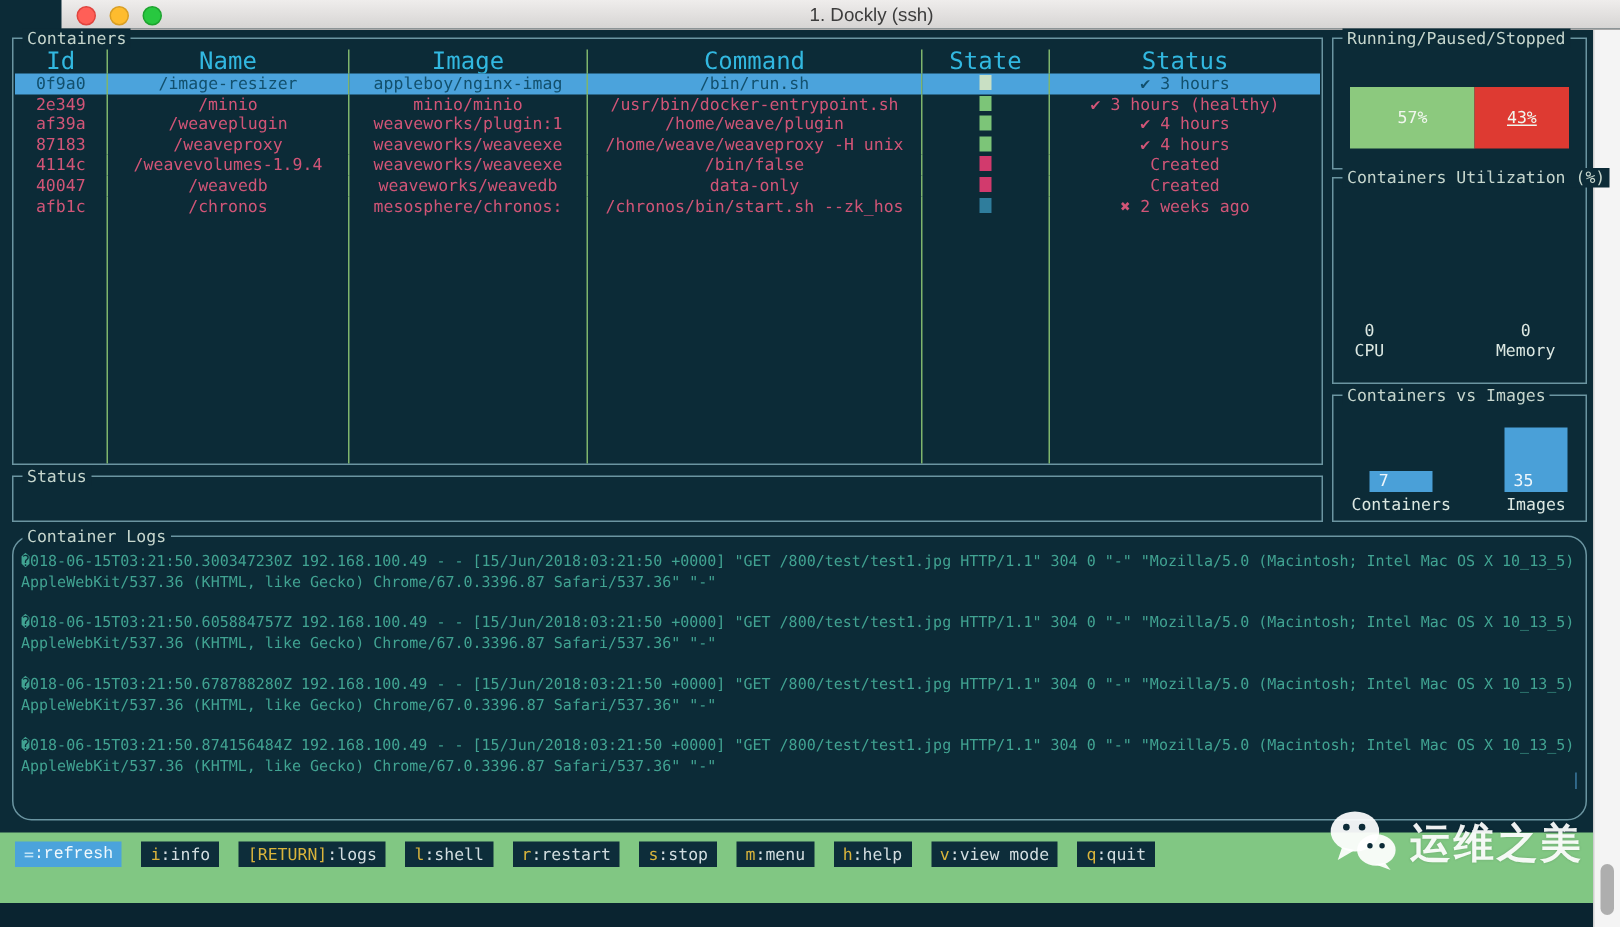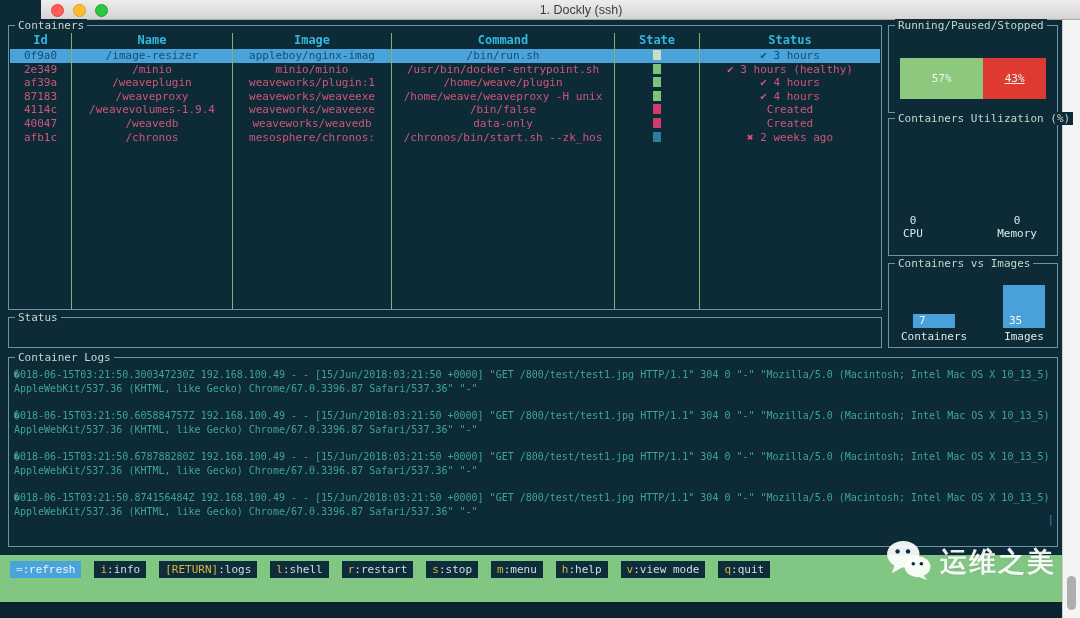--- a/index.html
+++ b/index.html
@@ -19,21 +19,21 @@
   .terminal{position:absolute;top:20px;left:0;width:1062px;height:539px;background:#0c2b37;}
   .panel{position:absolute;border:1px solid #6b95a1;box-sizing:border-box;}
   .plabel{position:absolute;top:-7px;left:6px;padding:0 3px;background:#0c2b37;
           font-size:11px;line-height:13px;color:#c6d6cd;white-space:nowrap;z-index:2;}
   
   #containers{left:8px;top:5px;width:874px;height:285px;}
   .table{position:absolute;left:1px;right:1px;top:7px;bottom:0;display:grid;
          grid-template-columns:62px 161px 159px 223px 85px 1fr;
          grid-template-rows:16px repeat(7,13.6px) 1fr;}
   .table > :nth-child(6n){border-right:none;}
-  .th{color:#32b8e0;font-weight:bold;font-size:12px;text-align:center;line-height:15px;
+  .th{color:#32b8e0;font-weight:normal;font-size:16px;text-align:center;line-height:15px;
       border-right:1px solid #7fb56d;white-space:nowrap;overflow:hidden;}
   .td{color:#d15577;font-size:11px;text-align:center;line-height:13.6px;
       white-space:nowrap;overflow:hidden;border-right:1px solid #7fb56d;}
   .td.sel{background:#4ba3dc;color:#12506d;}
   .swatch{display:inline-block;width:8px;height:10px;vertical-align:middle;margin-top:-2px;}
   .td.sel .swatch{background:#c9e0c4 !important;}
   
   #gauge{left:888px;top:5px;width:170px;height:88px;}
   .gaugebar{position:absolute;left:11px;right:11px;top:32px;height:41px;display:flex;}
   .gauge-seg{display:flex;align-items:center;justify-content:center;font-size:11px;color:#f0f6ee;}
@@ -42,21 +42,21 @@
   .metric{text-align:center;font-size:11px;line-height:13px;color:#dce8e2;}
   #vs{left:888px;top:243px;width:170px;height:85px;}
   .vs-chart{position:absolute;left:12px;right:12px;bottom:4px;display:flex;
             justify-content:space-between;align-items:flex-end;}
   .vs-col{display:flex;flex-direction:column;align-items:center;justify-content:flex-end;}
   .vs-bar{width:42px;background:#4aa0d8;display:flex;align-items:flex-end;box-sizing:border-box;}
   .vs-val{color:#eef6fb;font-size:11px;line-height:14px;padding-left:6px;}
   .vs-label{font-size:11px;color:#dce8e2;margin-top:2px;white-space:nowrap;}
   
   #statusbox{left:8px;top:297px;width:874px;height:31px;}
-  #logs{left:8px;top:337px;width:1050px;height:190px;}
+  #logs{left:8px;top:337px;width:1050px;height:190px;border-radius:13px;}
   .logs-content{position:absolute;left:5px;right:4px;top:10px;bottom:2px;overflow:hidden;
                 font-size:10px;line-height:14px;color:#41a392;}
   .log-entry{margin-bottom:13px;}
   .log-line{white-space:pre;overflow:hidden;}
   .cursor{position:absolute;right:3px;bottom:20px;color:#3f7fa8;font-size:11px;}
   
   .footerbar{position:absolute;left:0;top:535px;width:1062px;height:47px;background:#81c783;}
   .toolbar{position:absolute;left:10px;top:6px;display:flex;gap:13px;}
   .fitem{background:#0d2d3a;height:17px;display:flex;align-items:center;padding:0 6px;
          font-size:11px;white-space:nowrap;cursor:pointer;}

